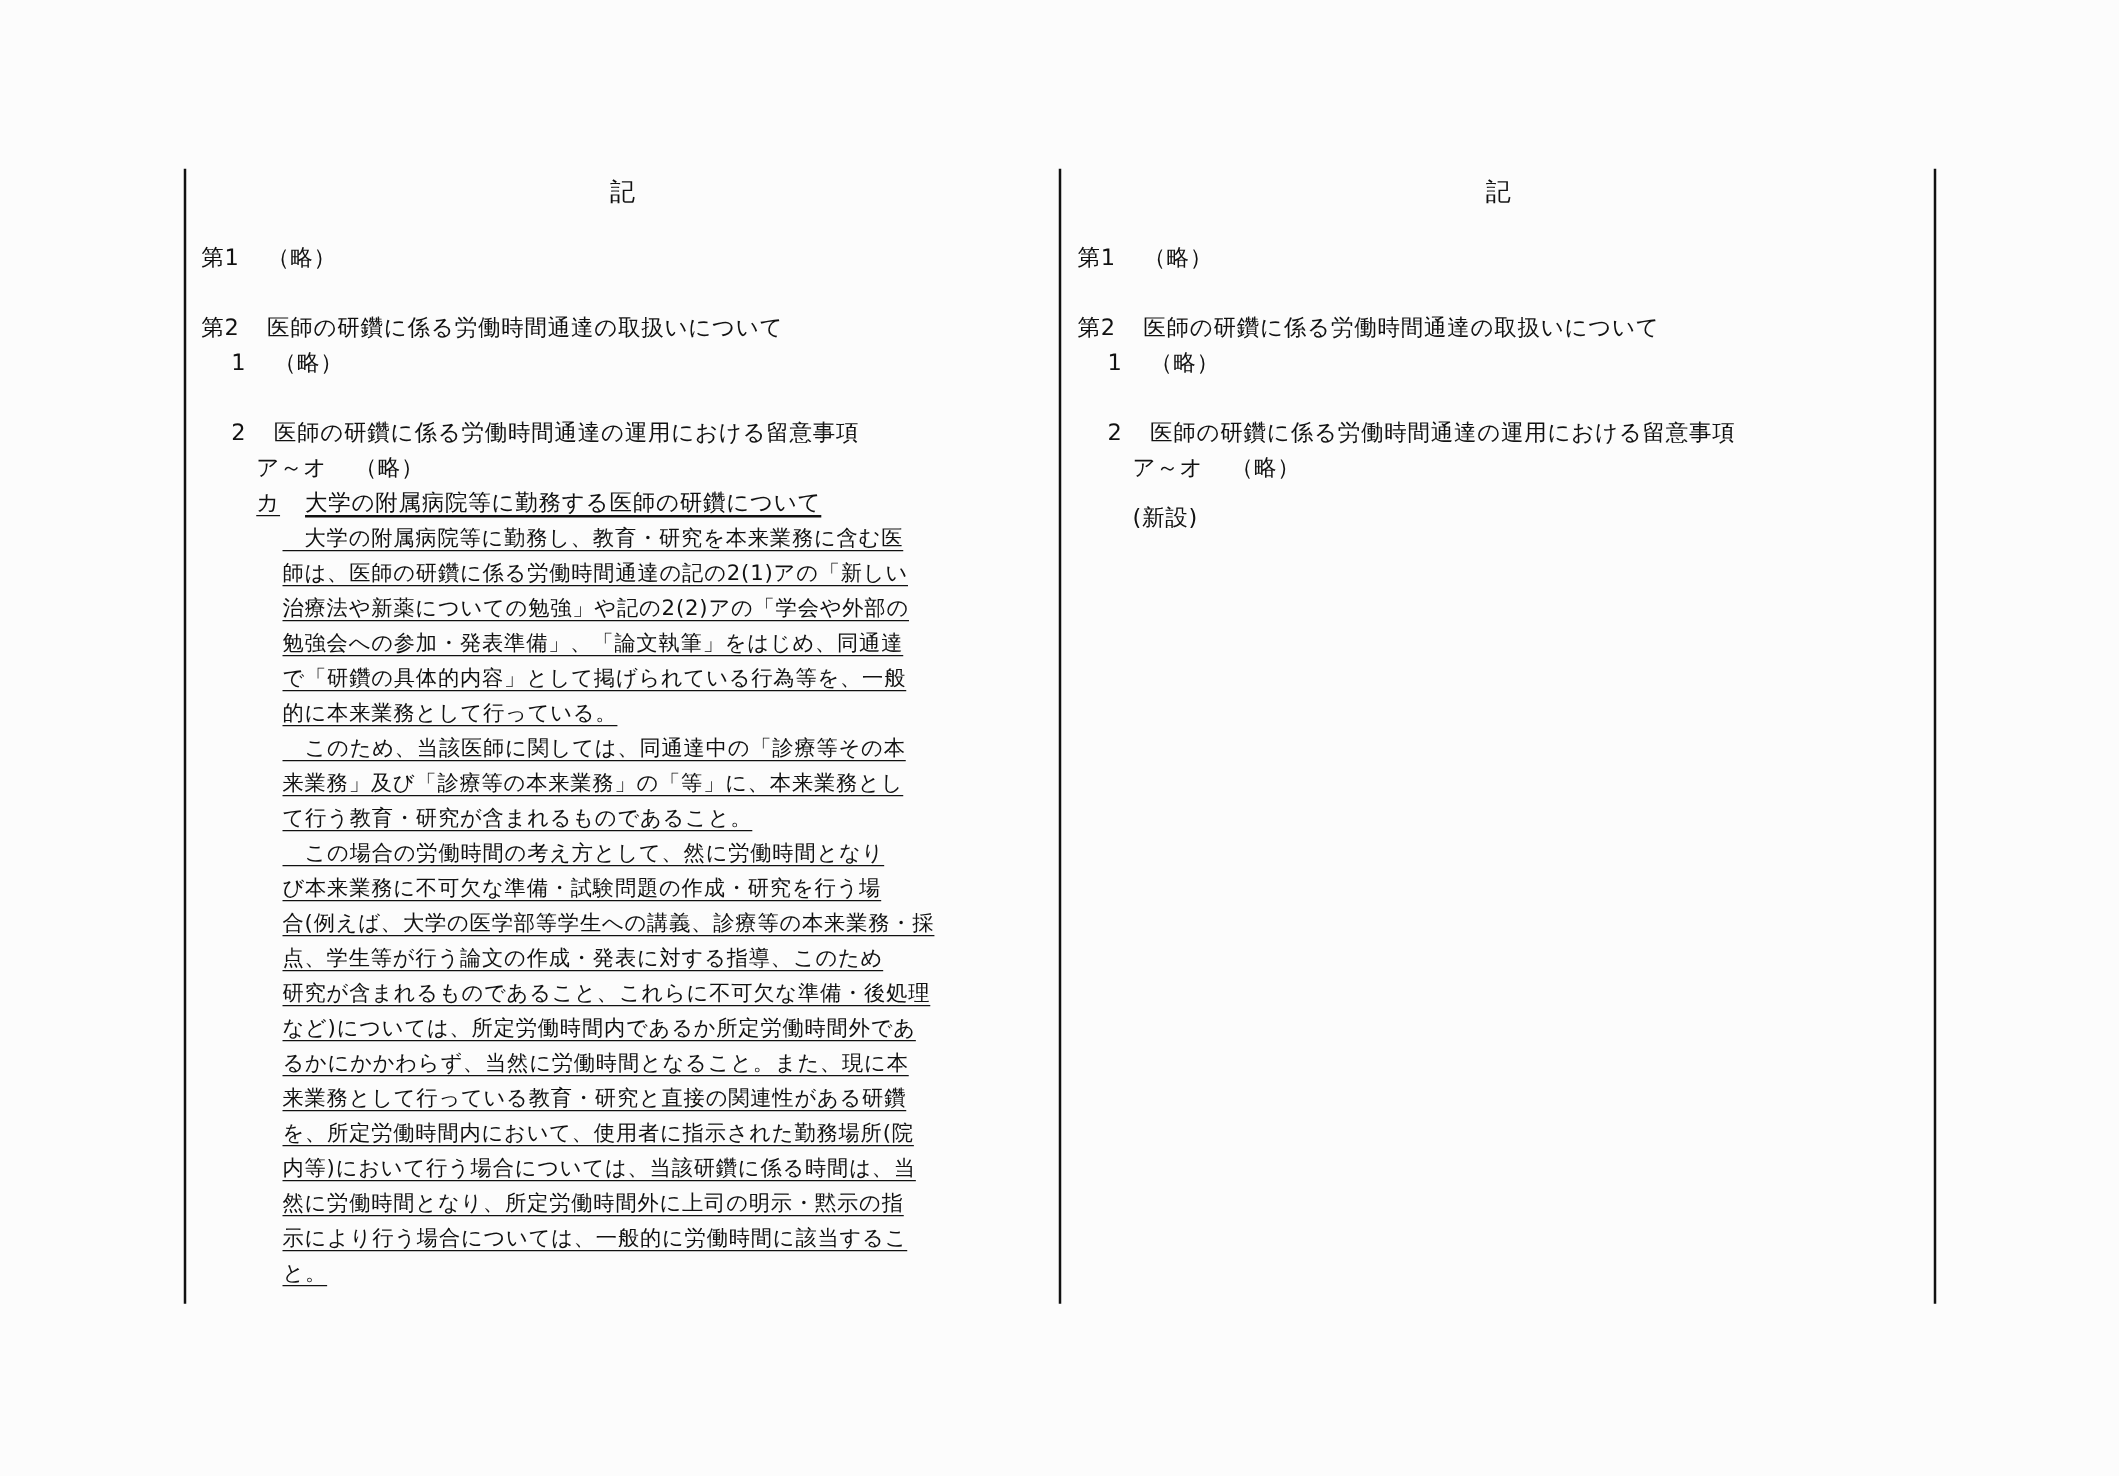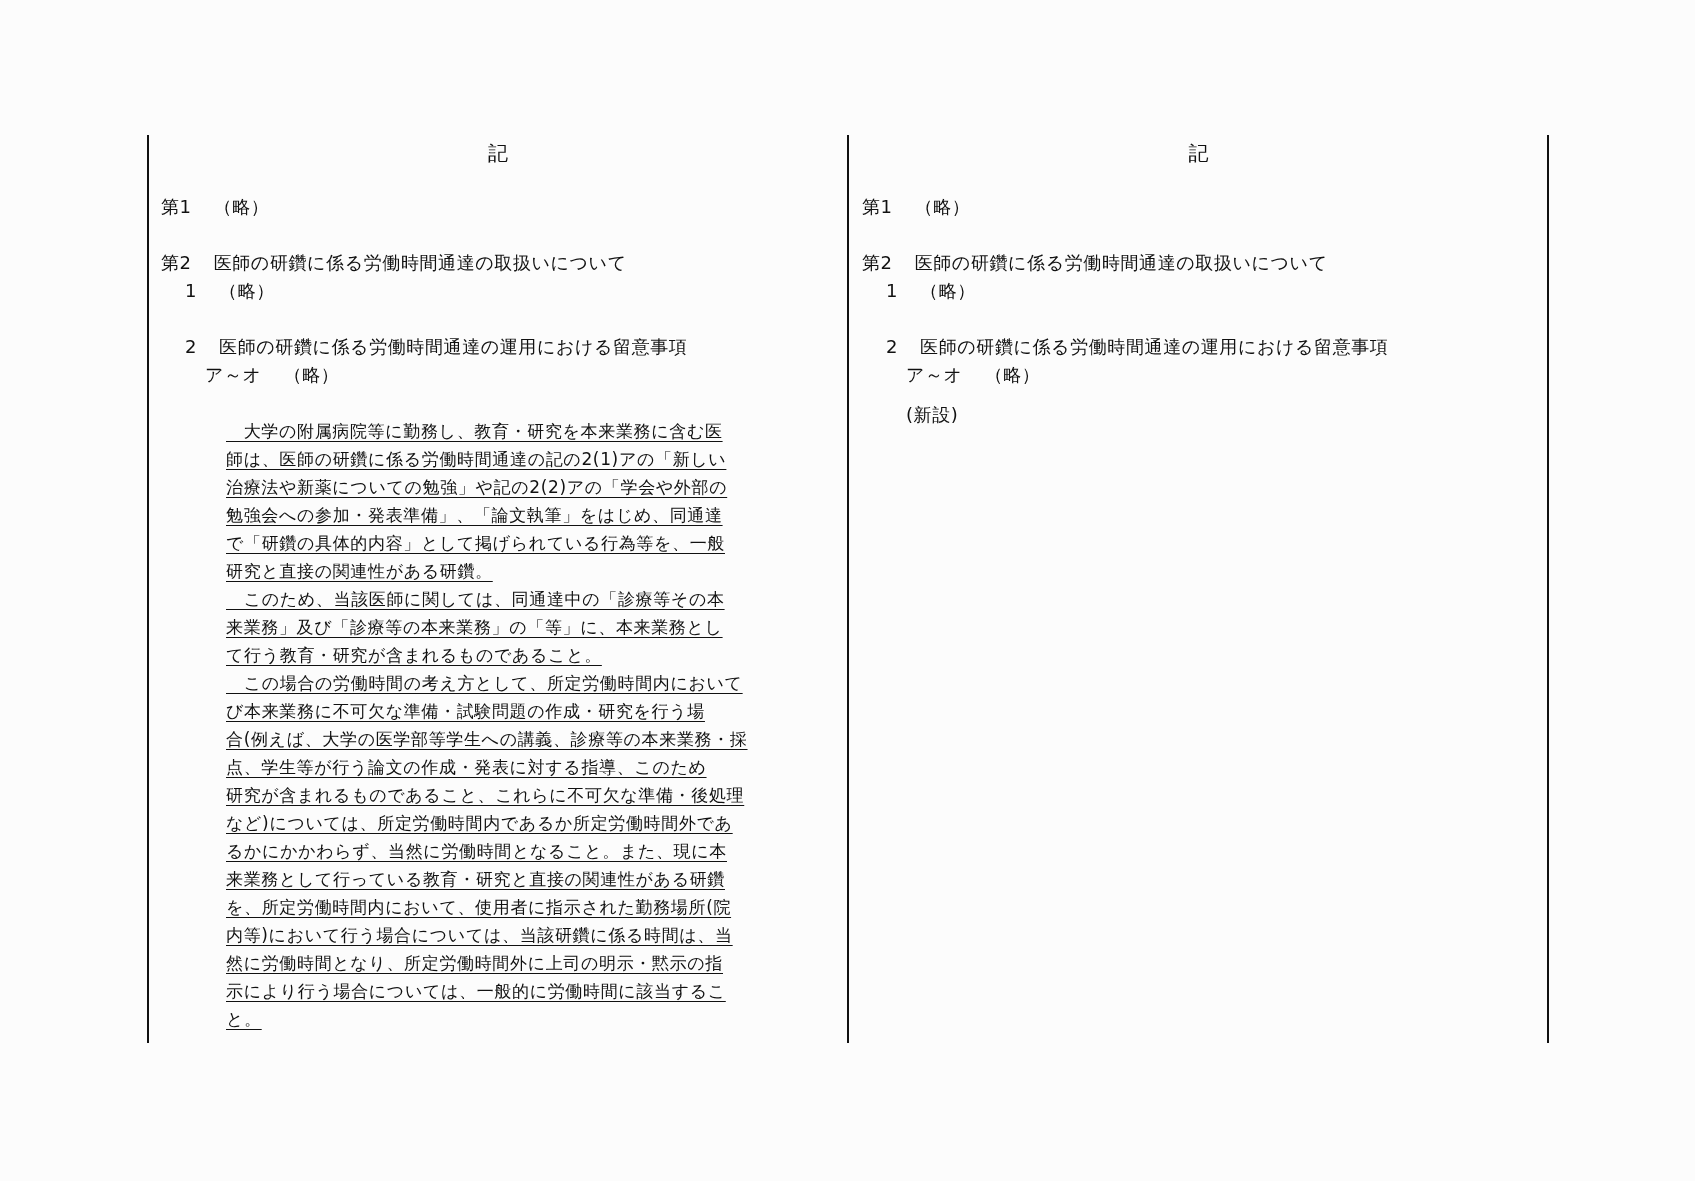--- a/index.html
+++ b/index.html
@@ -91,32 +91,35 @@
     </div>
 
     <div class="ln" style="left:37px; top:198px;">
       <span>2</span><span class="gap"></span><span>医師の研鑽に係る労働時間通達の運用における留意事項</span>
     </div>
 
     <div class="ln" style="left:57px; top:226px;">
       <span>ア～オ</span><span class="gap"></span><span>（略）</span>
     </div>
 
+    <div class="ln" style="left:57px; top:254px;">
+      <span class="u">カ</span><span class="gap" style="width:20px"></span><span class="u2">大学の附属病院等に勤務する医師の研鑽について</span>
+    </div>
 
     <div>
       <div class="body-line" style="top:282px">　大学の附属病院等に勤務し、教育・研究を本来業務に含む医</div>
       <div class="body-line" style="top:310px">師は、医師の研鑽に係る労働時間通達の記の2(1)アの「新しい</div>
       <div class="body-line" style="top:338px">治療法や新薬についての勉強」や記の2(2)アの「学会や外部の</div>
       <div class="body-line" style="top:366px">勉強会への参加・発表準備」、「論文執筆」をはじめ、同通達</div>
       <div class="body-line" style="top:394px">で「研鑽の具体的内容」として掲げられている行為等を、一般</div>
-      <div class="body-line" style="top:422px">研究と直接の関連性がある研鑽。</div>
+      <div class="body-line" style="top:422px">的に本来業務として行っている。</div>
       <div class="body-line" style="top:450px">　このため、当該医師に関しては、同通達中の「診療等その本</div>
       <div class="body-line" style="top:478px">来業務」及び「診療等の本来業務」の「等」に、本来業務とし</div>
       <div class="body-line" style="top:506px">て行う教育・研究が含まれるものであること。</div>
-      <div class="body-line" style="top:534px">　この場合の労働時間の考え方として、所定労働時間内において</div>
+      <div class="body-line" style="top:534px">　この場合の労働時間の考え方として、然に労働時間となり</div>
       <div class="body-line" style="top:562px">び本来業務に不可欠な準備・試験問題の作成・研究を行う場</div>
       <div class="body-line" style="top:590px">合(例えば、大学の医学部等学生への講義、診療等の本来業務・採</div>
       <div class="body-line" style="top:618px">点、学生等が行う論文の作成・発表に対する指導、このため</div>
       <div class="body-line" style="top:646px">研究が含まれるものであること、これらに不可欠な準備・後処理</div>
       <div class="body-line" style="top:674px">など)については、所定労働時間内であるか所定労働時間外であ</div>
       <div class="body-line" style="top:702px">るかにかかわらず、当然に労働時間となること。また、現に本</div>
       <div class="body-line" style="top:730px">来業務として行っている教育・研究と直接の関連性がある研鑽</div>
       <div class="body-line" style="top:758px">を、所定労働時間内において、使用者に指示された勤務場所(院</div>
       <div class="body-line" style="top:786px">内等)において行う場合については、当該研鑽に係る時間は、当</div>
       <div class="body-line" style="top:814px">然に労働時間となり、所定労働時間外に上司の明示・黙示の指</div>

